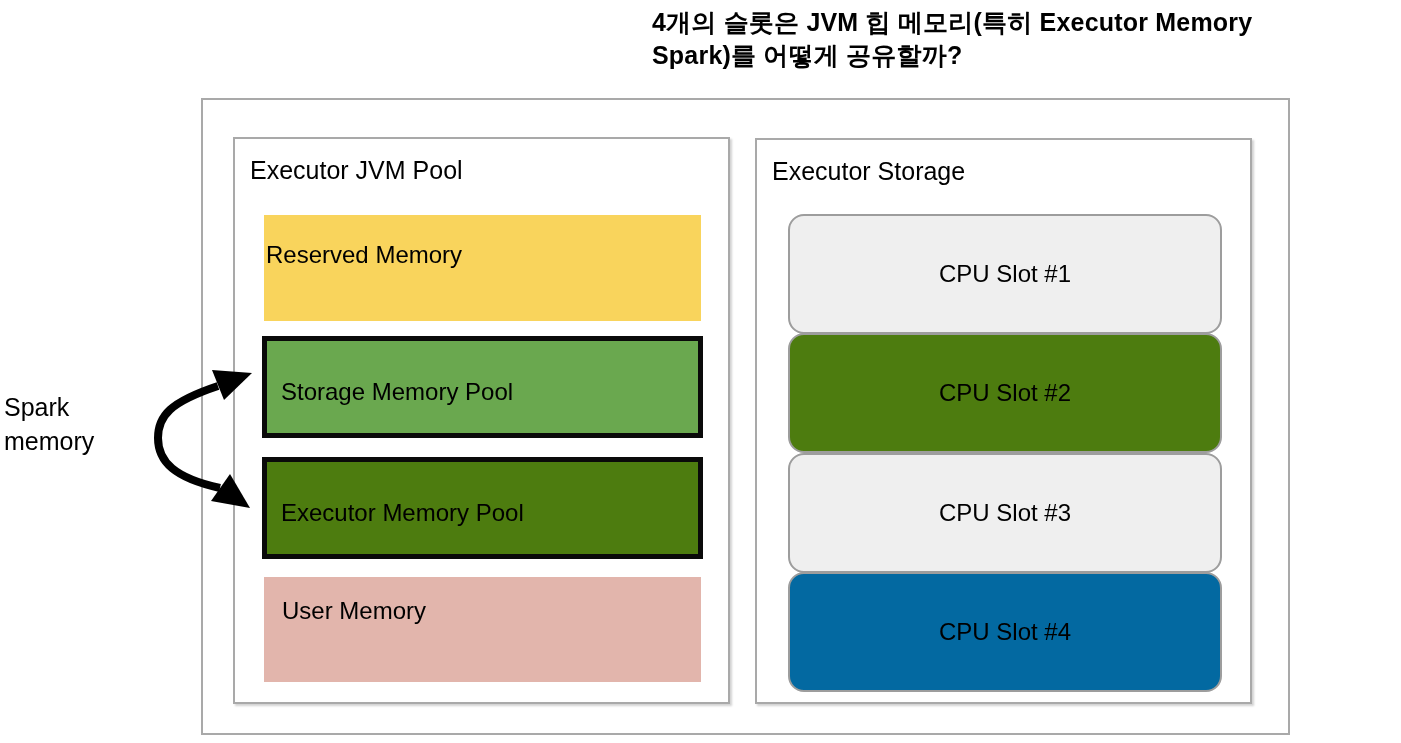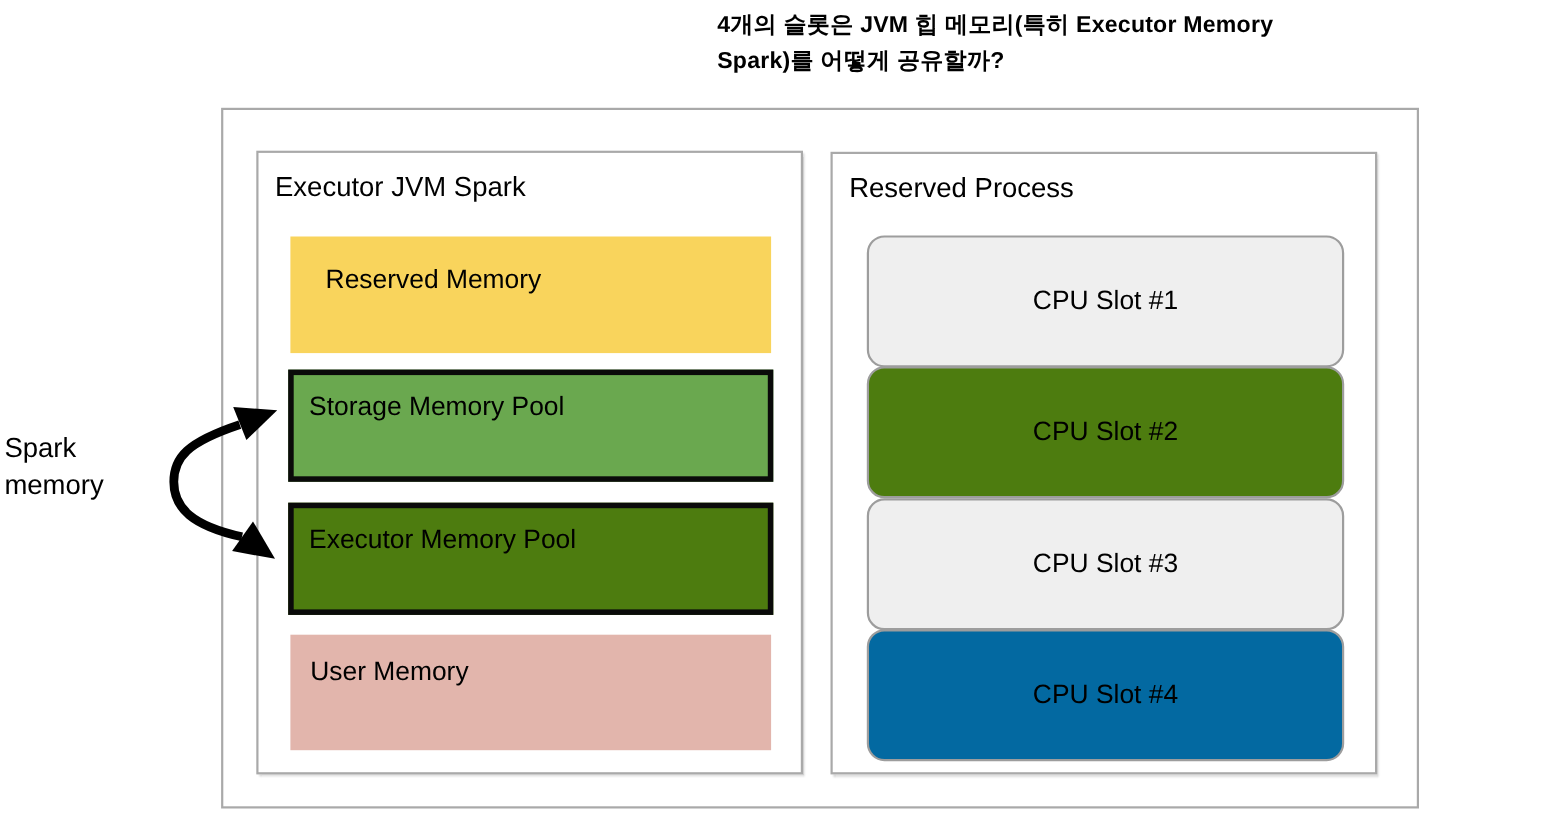--- a/index.html
+++ b/index.html
@@ -12,21 +12,21 @@
     color: #000000;
     overflow: hidden;
   }
 
   
   .heading {
     position: absolute;
     left: 652px;
     top: 6px;
     width: 749px;
-    font-size: 21px;
+    font-size: 25px;
     font-weight: bold;
     line-height: 33px;
     letter-spacing: 0.2px;
   }
 
   
   .side-label {
     position: absolute;
     left: 4px;
     top: 390px;
@@ -67,29 +67,29 @@
   .mem-block {
     position: absolute;
     left: 29px;
     width: 437px;
     box-sizing: border-box;
     font-size: 24px;
   }
   .mem-block .mem-label { display: block; }
 
   .block-reserved { top: 76px;  height: 106px; }
-  .block-reserved .mem-label { padding: 26px 0 0 32px; }
+  .block-reserved .mem-label { padding: 26px 0 0 2px; }
 
   .block-pool {
     left: 27px;
     width: 441px;
     height: 102px;
     border: 5px solid #0a0a0a;
   }
-  .block-pool .mem-label { padding: 15px 0 0 14px; }
+  .block-pool .mem-label { padding: 15px 0 0 14px; margin-top: 22px; }
   .block-storage  { top: 197px; }
   .block-executor { top: 318px; }
 
   .block-user { top: 438px; height: 105px; }
   .block-user .mem-label { padding: 20px 16px 0 18px; }
 
   
   .cpu-slot {
     position: absolute;
     left: 31px;
@@ -128,41 +128,41 @@
   </div>
 
   <div class="side-label">
     <div>Spark</div>
     <div>memory</div>
   </div>
 
   <div class="outer-box"></div>
 
   <div class="inner-box heap-box">
-    <div class="box-title">Executor JVM Spark</div>
+    <div class="box-title">Executor JVM Pool</div>
 
     <div class="mem-block block-reserved" title="Reserved Memory" style="background-color: rgb(249, 212, 92);">
       <span class="mem-label">Reserved Memory</span>
     </div>
 
     <div class="mem-block block-pool block-storage" title="Storage Memory Pool" style="background-color: rgb(106, 168, 79);">
       <span class="mem-label">Storage Memory Pool</span>
     </div>
 
     <div class="mem-block block-pool block-executor" title="Executor Memory Pool" style="background-color: #4d7c0f;">
       <span class="mem-label">Executor Memory Pool</span>
     </div>
 
     <div class="mem-block block-user" title="User Memory" style="background-color: rgb(226, 181, 172);">
       <span class="mem-label">User Memory</span>
     </div>
   </div>
 
   <div class="inner-box process-box">
-    <div class="box-title">Reserved Process</div>
+    <div class="box-title">Executor Storage</div>
 
     <div class="cpu-slot slot-1" style="background-color: rgb(239, 239, 239);">
       <span>CPU Slot #1</span>
     </div>
     <div class="cpu-slot slot-2" style="background-color: #4d7c0f;">
       <span>CPU Slot #2</span>
     </div>
     <div class="cpu-slot slot-3" style="background-color: rgb(239, 239, 239);">
       <span>CPU Slot #3</span>
     </div>

